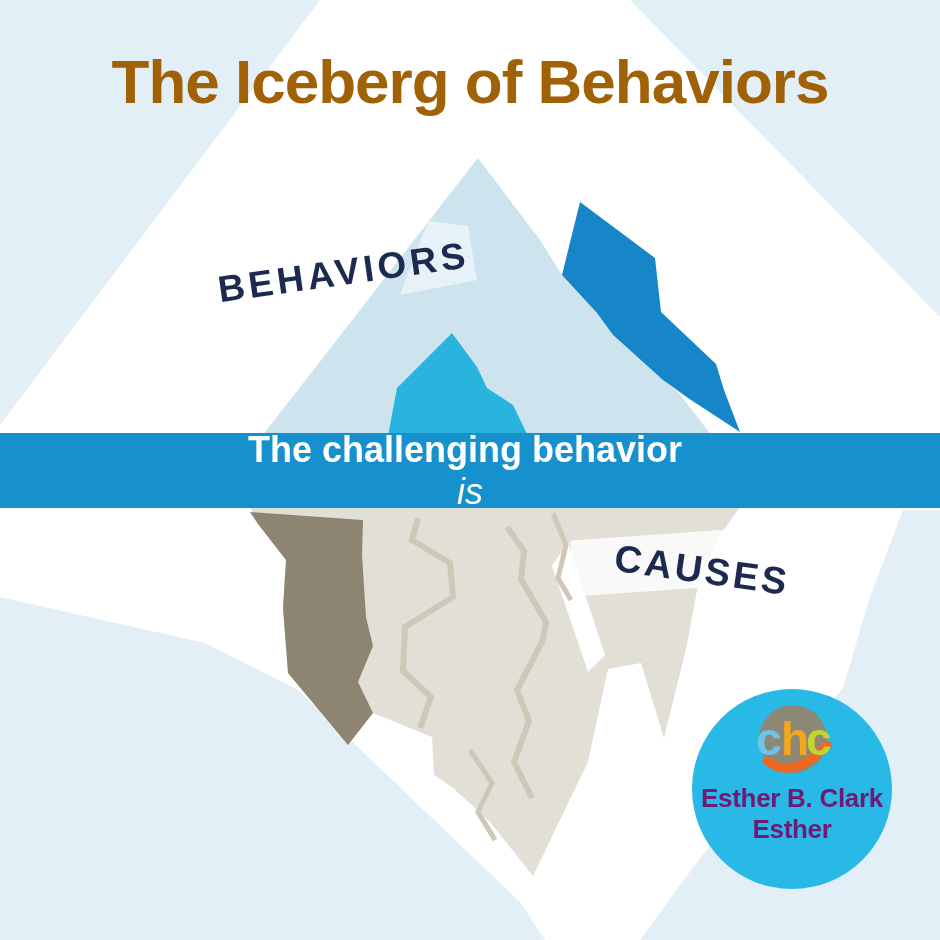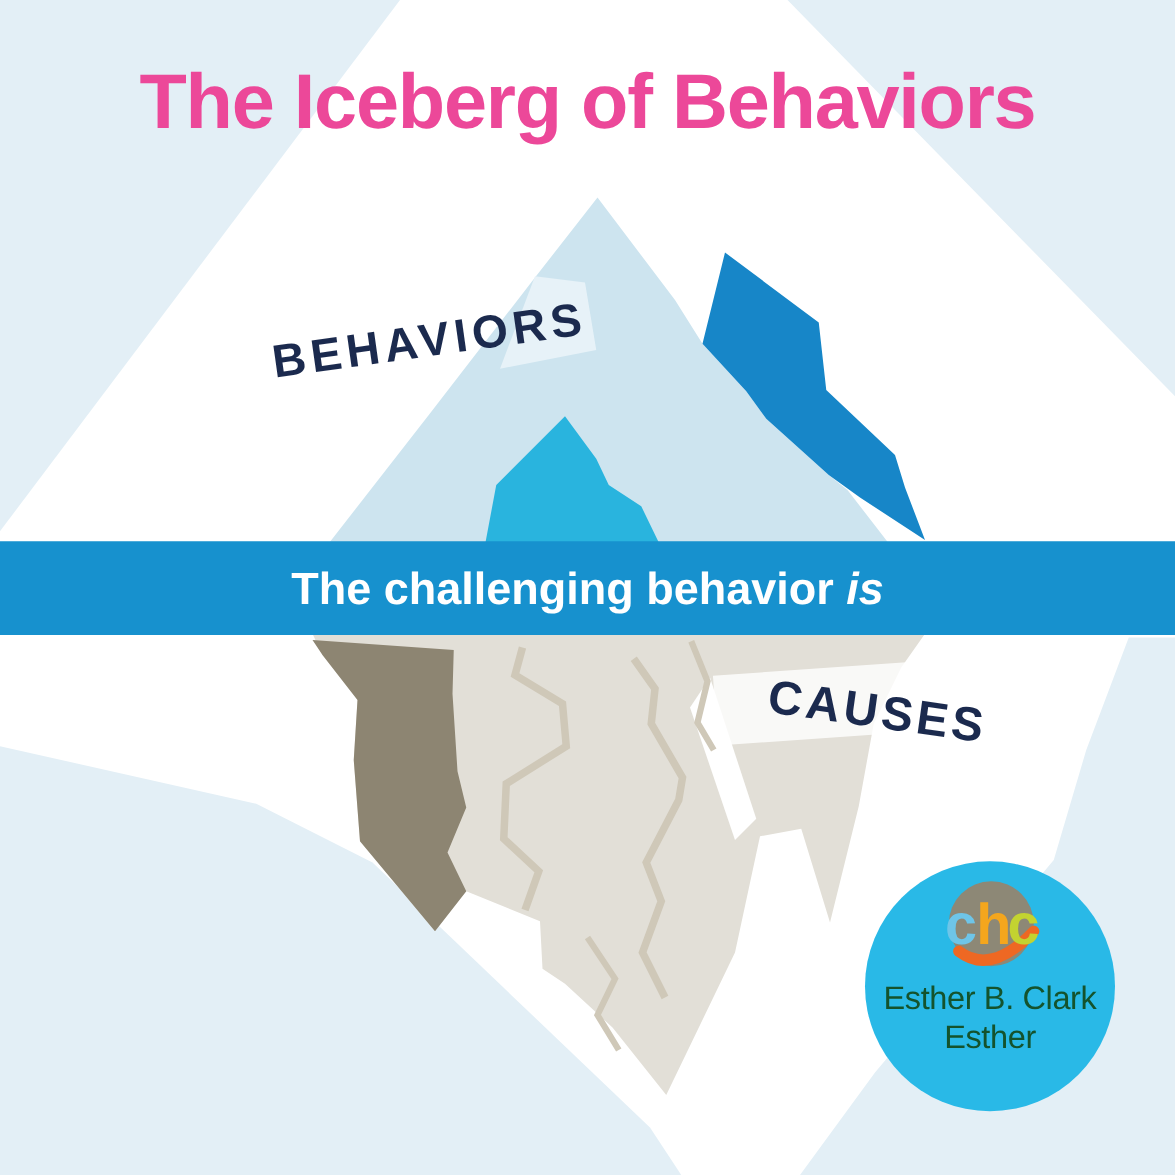--- a/index.html
+++ b/index.html
@@ -4,53 +4,53 @@
 <style>
   html,body{margin:0;padding:0;}
   .canvas{
     position:relative;width:940px;height:940px;overflow:hidden;
     background:#ffffff;font-family:"Liberation Sans",sans-serif;
   }
   .scene{position:absolute;left:0;top:0;width:940px;height:940px;display:block;}
 
   .title{
     position:absolute;left:0;top:46px;width:940px;text-align:center;
-    font-size:62px;font-weight:bold;letter-spacing:-1px;color:#ec4899;
+    font-size:62px;font-weight:bold;letter-spacing:-1px;color:#a16207;
   }
   .label-behaviors{
     position:absolute;left:217px;top:252px;width:250px;text-align:center;
     transform:rotate(-8deg);transform-origin:center;
     font-size:37px;font-weight:bold;letter-spacing:4px;color:#1b2a4e;
   }
   .banner{
     position:absolute;left:0;top:433px;width:940px;height:75px;
     background:#1791ce;color:#ffffff;
     display:flex;align-items:center;justify-content:center;
-    font-size:36px;font-weight:600;white-space:pre;
+    font-size:36px;font-weight:600;white-space:pre;flex-direction:column;
   }
-  .banner .em{font-style:italic;font-weight:bold;}
+  .banner .em{font-style:italic;font-weight:normal;}
   .causes-band{
     position:absolute;left:572px;top:532px;width:245px;height:56px;
     background:rgba(255,255,255,0.8);
     transform:rotate(-4deg);transform-origin:center;
   }
   .label-causes{
     position:absolute;left:588px;top:549px;width:228px;text-align:center;
     transform:rotate(8deg);transform-origin:center;
     font-size:38px;font-weight:bold;letter-spacing:3px;color:#1b2a4e;
   }
   .logo{
     position:absolute;left:692px;top:689px;width:200px;height:200px;
     border-radius:50%;background:#29b9e7;
   }
   .chc-mark{position:absolute;left:59px;top:10px;width:84px;height:84px;display:block;}
   .chc-mark text{font-family:"Liberation Sans",sans-serif;font-size:46px;font-weight:bold;}
   .org{
     position:absolute;left:0;top:94px;width:200px;text-align:center;
-    color:#14532d;font-size:26px;font-weight:normal;line-height:31px;letter-spacing:-0.3px;
+    color:#701a75;font-size:26px;font-weight:bold;line-height:31px;letter-spacing:-0.3px;
   }
 </style>
 </head>
 <body>
 
 <div class="canvas">
 
   <svg class="scene" viewBox="0 0 940 940" aria-hidden="true">
 
     <rect x="0" y="0" width="940" height="940" fill="#ffffff"></rect>

